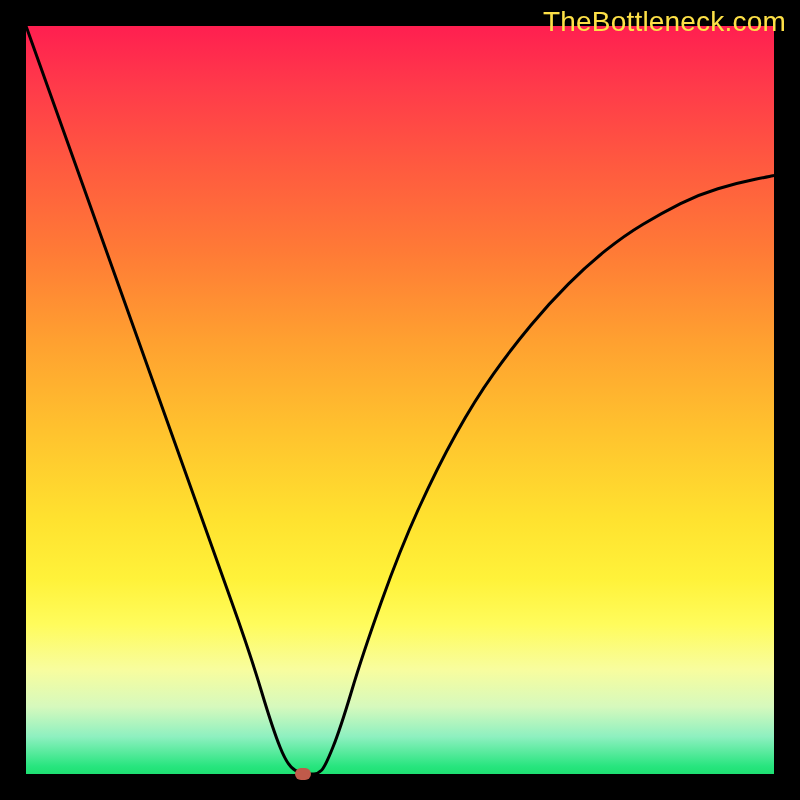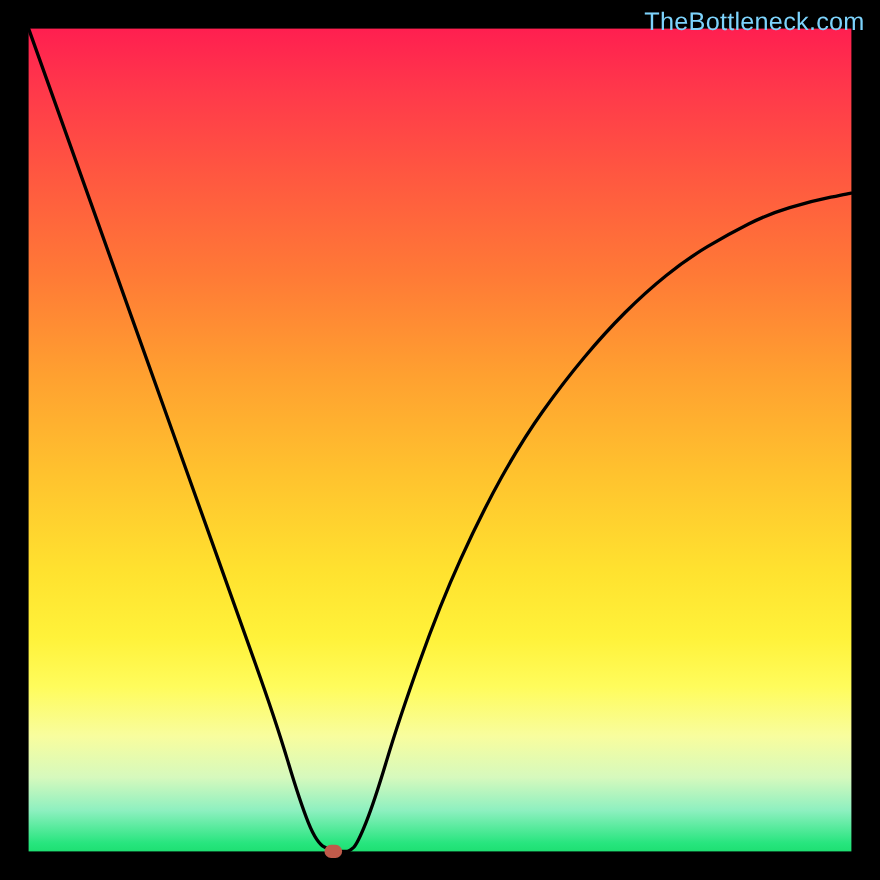--- a/index.html
+++ b/index.html
@@ -41,22 +41,22 @@
       #d6f9bd 91%,
       #8ef0c0 95%,
       #27e57e 99%,
       #1ee072 100%
     );
   }
   .watermark {
     position: absolute;
     top: 6px;
     right: 14px;
-    color: #7dd3fc;
-    font-size: 23px;
+    color: #fde047;
+    font-size: 28px;
     font-weight: 500;
     letter-spacing: 0.2px;
     user-select: none;
   }
   svg.curve {
     position: absolute;
     left: 0;
     top: 0;
     width: 748px;
     height: 748px;

